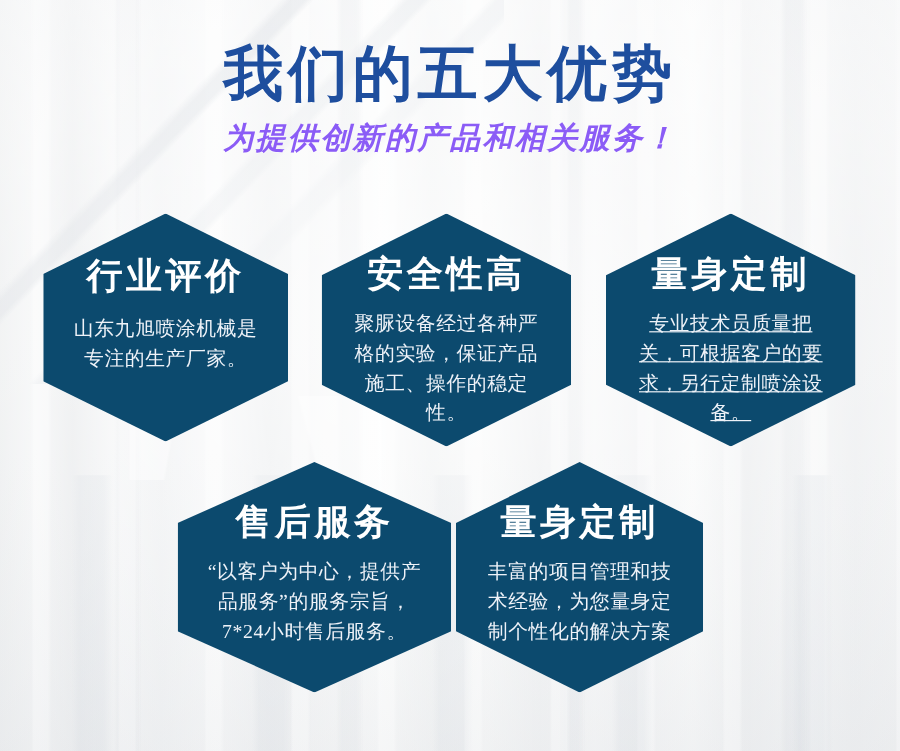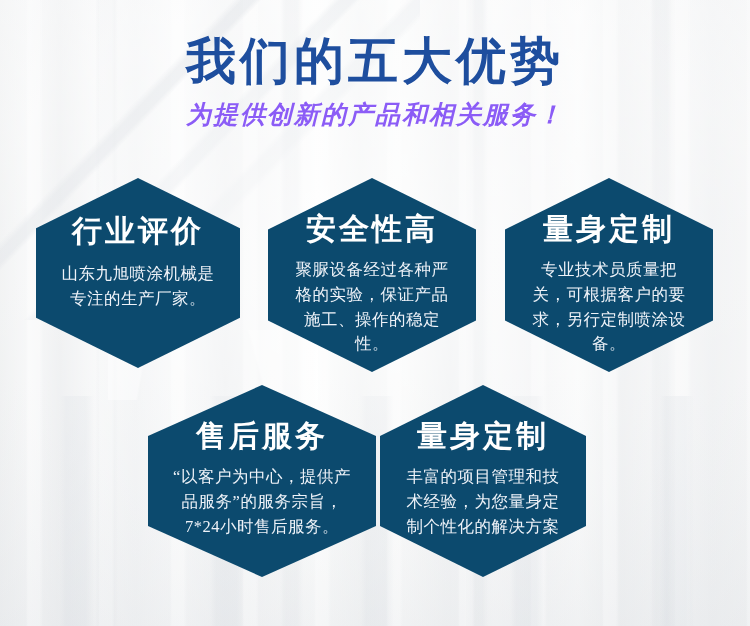--- a/index.html
+++ b/index.html
@@ -180,21 +180,21 @@
   #hex-3 { left: 505px; top: 178px; width: 208px; height: 194px; }
   
   #hex-4 { left: 148px; top: 385px; width: 228px; height: 192px; }
   #hex-5 { left: 380px; top: 385px; width: 206px; height: 192px; }
 
   #hex-1 .hex-title { padding-top: 38px; }
   #hex-1 .hex-body  { padding-top: 16px; }
   #hex-2 .hex-title { padding-top: 36px; }
   #hex-2 .hex-body  { padding-top: 14px; max-width: 196px; }
   #hex-3 .hex-title { padding-top: 36px; }
-  #hex-3 .hex-body  { padding-top: 14px; max-width: 196px; }
+  #hex-3 .hex-body  { padding-top: 14px; max-width: 196px; text-decoration: underline; }
   #hex-4 .hex-title { padding-top: 36px; }
   #hex-4 .hex-body  { padding-top: 14px; max-width: 196px; }
   #hex-5 .hex-title { padding-top: 36px; text-align: right; }
   #hex-5 .hex-body  { padding-top: 14px; max-width: 190px; }
 </style>
 </head>
 <body>
 
 <div id="banner">
 

